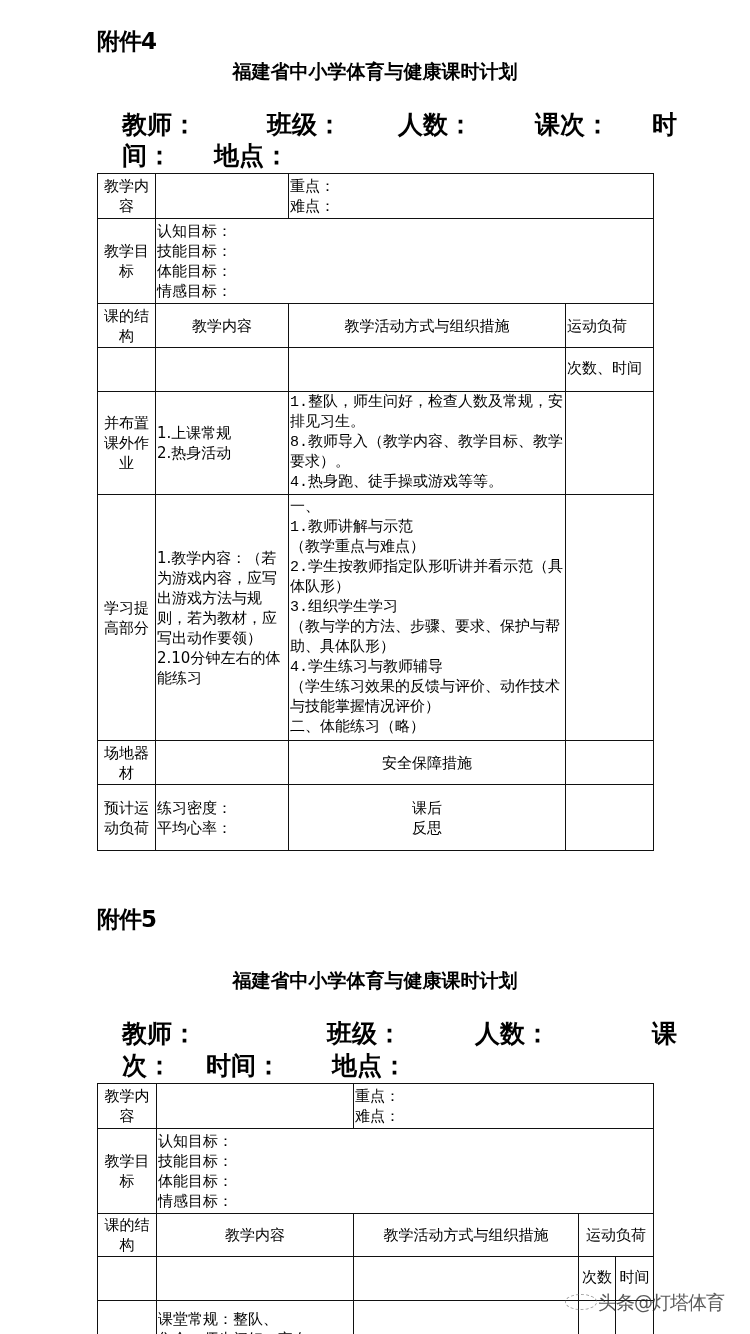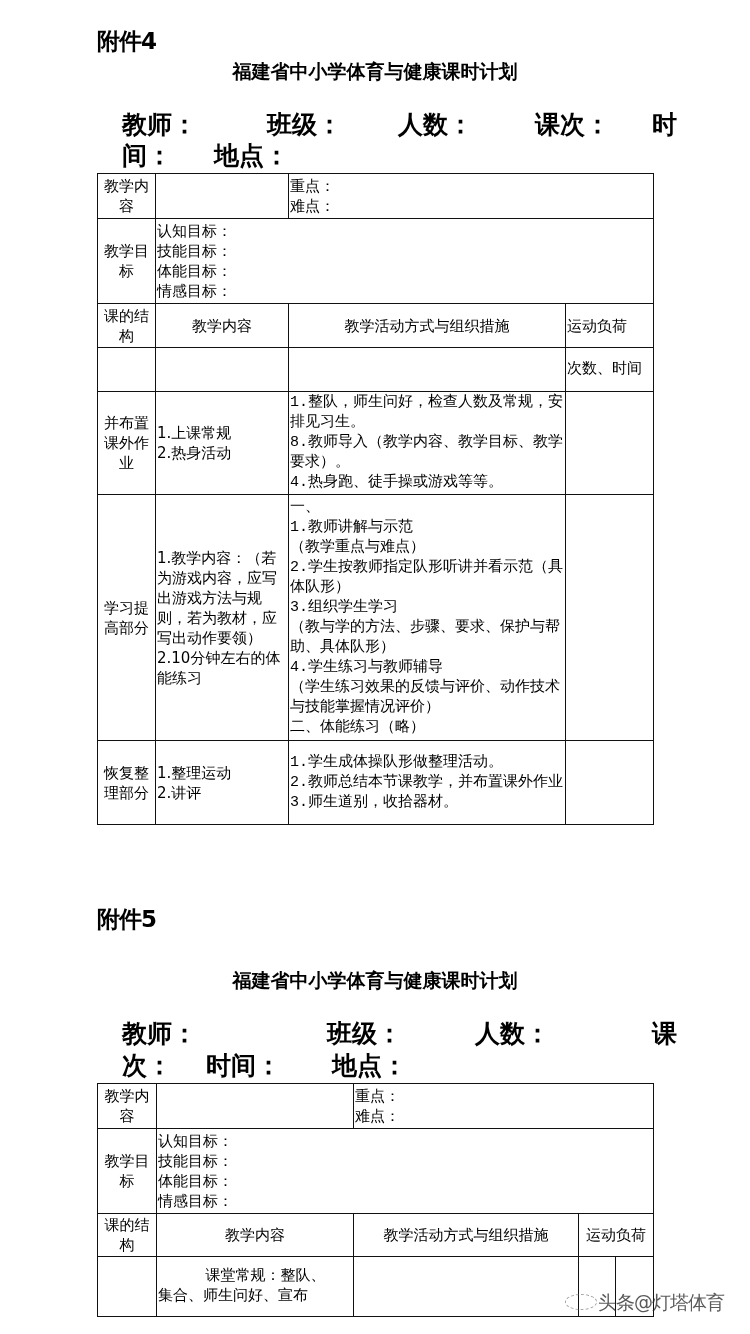--- a/index.html
+++ b/index.html
@@ -110,30 +110,35 @@
       <span class="ln">（教学重点与难点）</span>
       <span class="ln">2.学生按教师指定队形听讲并看示范（具体队形）</span>
       <span class="ln">3.组织学生学习</span>
       <span class="ln">（教与学的方法、步骤、要求、保护与帮助、具体队形）</span>
       <span class="ln">4.学生练习与教师辅导</span>
       <span class="ln">（学生练习效果的反馈与评价、动作技术与技能掌握情况评价）</span>
       <span class="ln">二、体能练习（略）</span>
     </td>
     <td></td>
   </tr>
-  <tr style="height:84px;">
-    <td class="c">恢复整理部分</td>
+  <tr style="height:44px;">
+    <td class="c">场地器材</td>
+    <td></td>
+    <td class="c">安全保障措施</td>
+    <td></td>
+  </tr>
+  <tr style="height:66px;">
+    <td class="c">预计运动负荷</td>
     <td>
-      <span class="ln">1.整理运动</span>
-      <span class="ln">2.讲评</span>
-    </td>
-    <td class="top">
-      <span class="ln">1.学生成体操队形做整理活动。</span>
-      <span class="ln">2.教师总结本节课教学，并布置课外作业</span>
-      <span class="ln">3.师生道别，收拾器材。</span>
+      <span class="ln">练习密度：</span>
+      <span class="ln">平均心率：</span>
+    </td>
+    <td class="c">
+      <span class="ln">课后</span>
+      <span class="ln">反思</span>
     </td>
     <td></td>
   </tr>
 </tbody>
   </table>
 
 <div class="abs attach" style="top:904px;">附件5</div>
 <div class="abs title" style="top:968px;">福建省中小学体育与健康课时计划</div>
 
 <div class="abs meta-line" style="top:1019px; height:30px;">
@@ -173,24 +178,31 @@
       <span class="ln">体能目标：</span>
       <span class="ln">情感目标：</span>
     </td>
   </tr>
   <tr style="height:43px;">
     <td class="c">课的结构</td>
     <td class="c">教学内容</td>
     <td class="c">教学活动方式与组织措施</td>
     <td colspan="2" class="c">运动负荷</td>
   </tr>
+  <tr style="height:44px;">
+    <td></td>
+    <td></td>
+    <td></td>
+    <td class="c top">次数</td>
+    <td class="c top">时间</td>
+  </tr>
   <tr style="height:60px;">
     <td></td>
     <td class="top">
-      <span class="ln" style="text-align:center; padding-right:6px;padding-left:27px;">课堂常规：整队、</span>
+      <span class="ln" style="text-align:left; padding-right:6px;">课堂常规：整队、</span>
       <span class="ln">集合、师生问好、宣布</span>
     </td>
     <td></td>
     <td></td>
     <td></td>
   </tr>
 </tbody>
   </table>
 
 <div class="wm-icon"></div>

